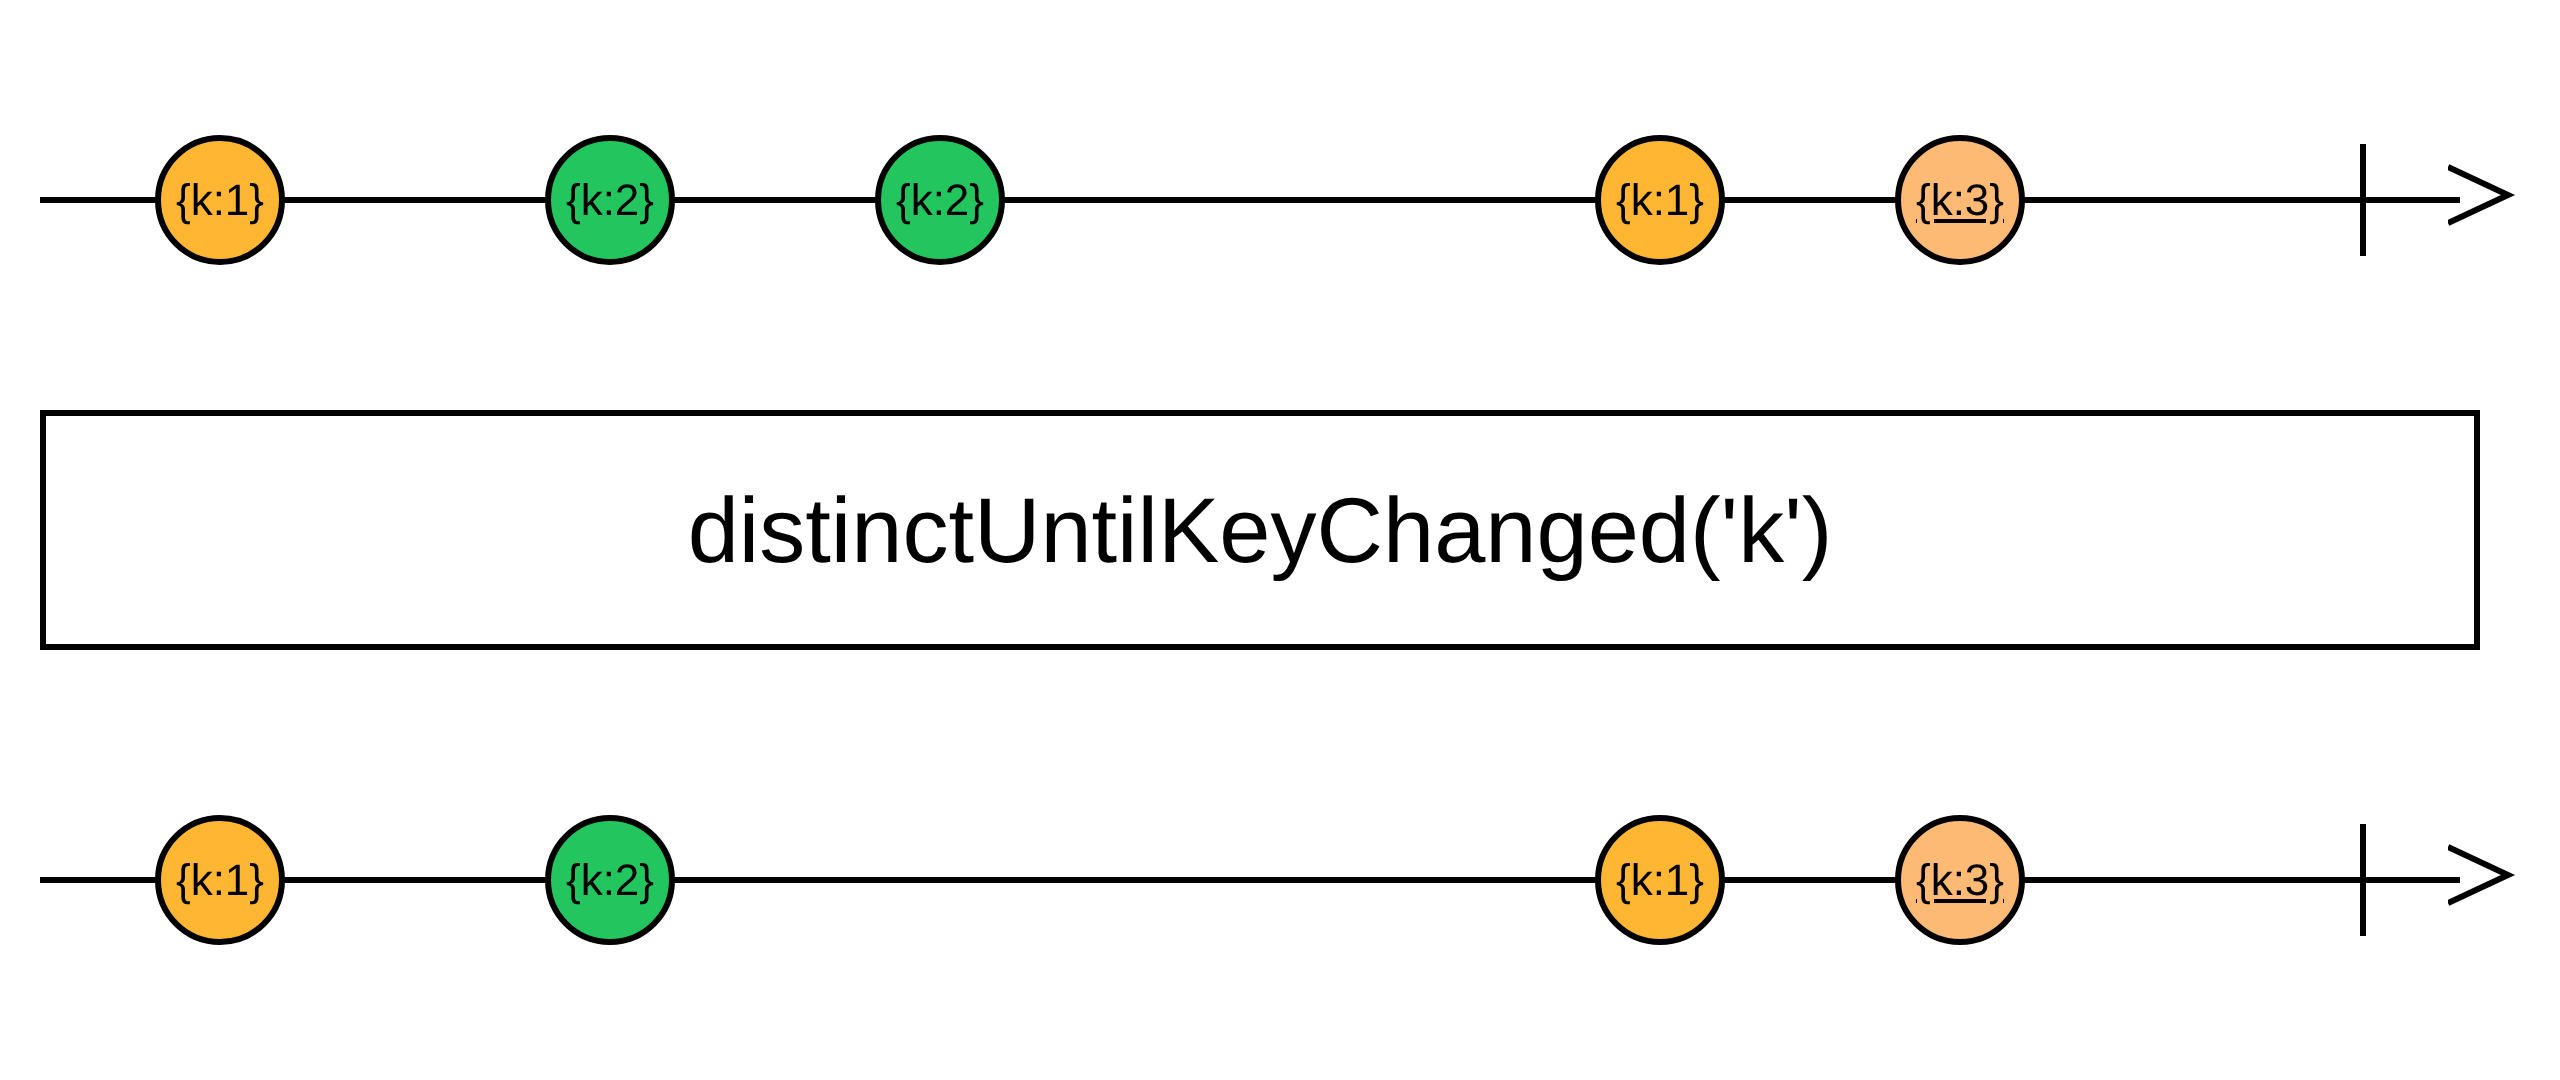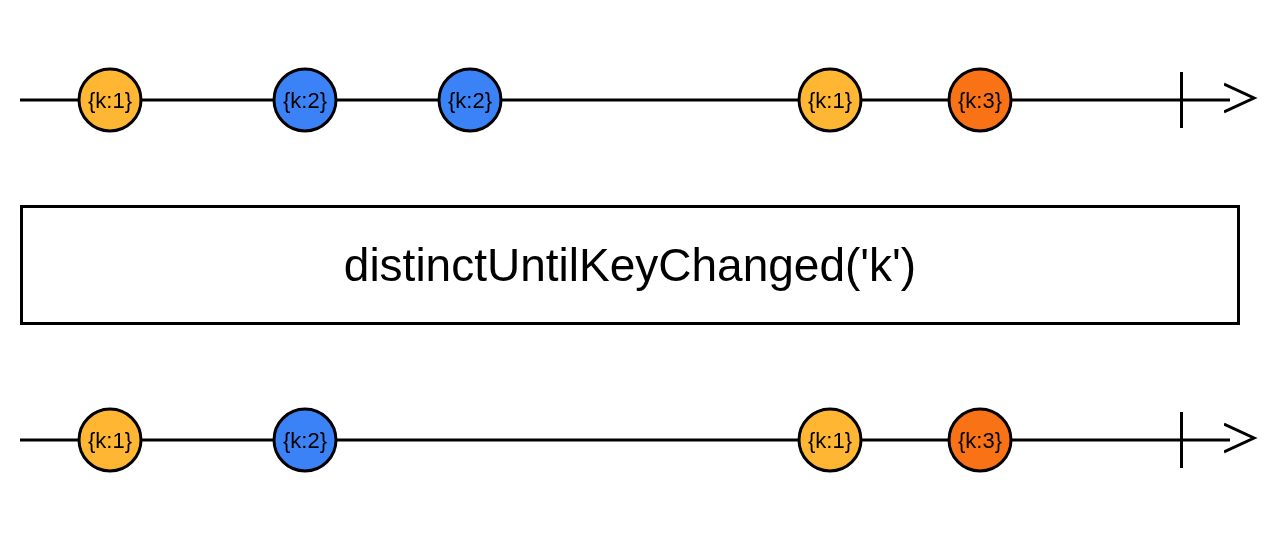--- a/index.html
+++ b/index.html
@@ -63,22 +63,22 @@
       height: 120px;
       display: flex;
       align-items: center;
       justify-content: center;
       font-size: 46px;
       font-weight: 400;
       color: #000;
       text-align: right;
     }
     .c-orange { background: #ffb733; }
-    .c-red    { background: #3b82f6; }
-    .c-green  { background: #f97316; }
+    .c-red    { background: #22c55e; }
+    .c-green  { background: #fdba74; text-decoration: underline; }
   </style>
 </head>
 <body>
 
 <div class="timeline" style="top:60px;">
   <div class="timeline-line"></div>
   <div class="arrowhead">
     <svg width="36" height="36" viewBox="0 0 36 36">
         <path d="M0 4 L30 18 L0 32" fill="none" stroke="#000" stroke-width="3"></path>
       </svg>

